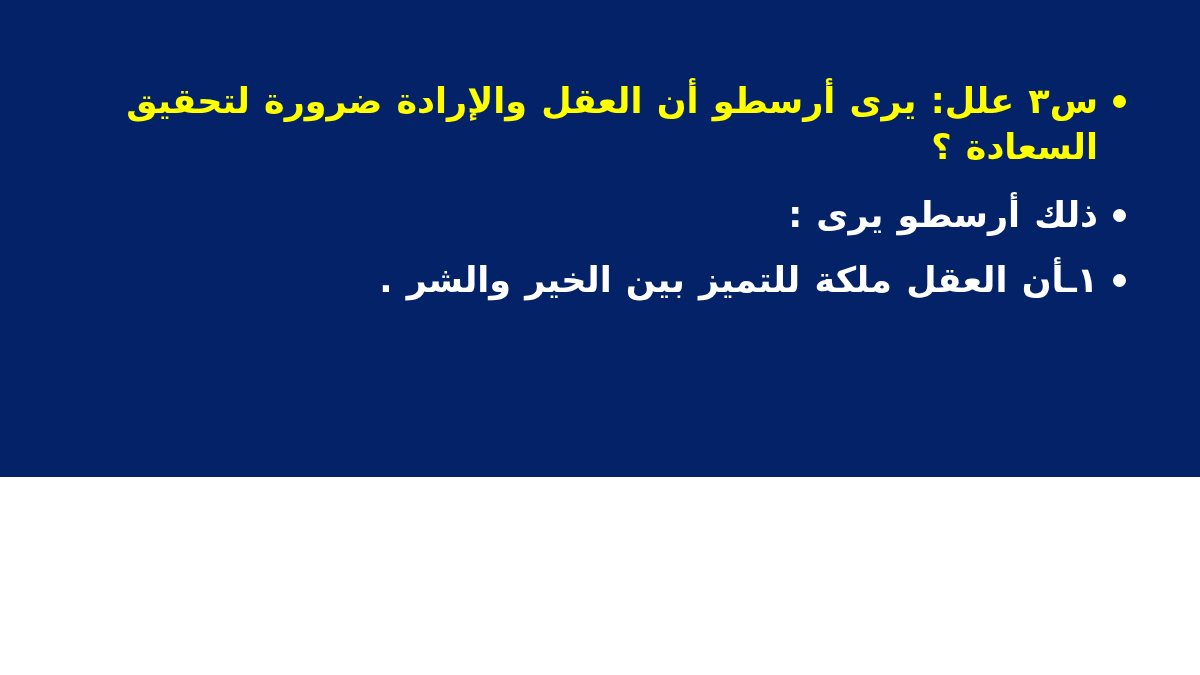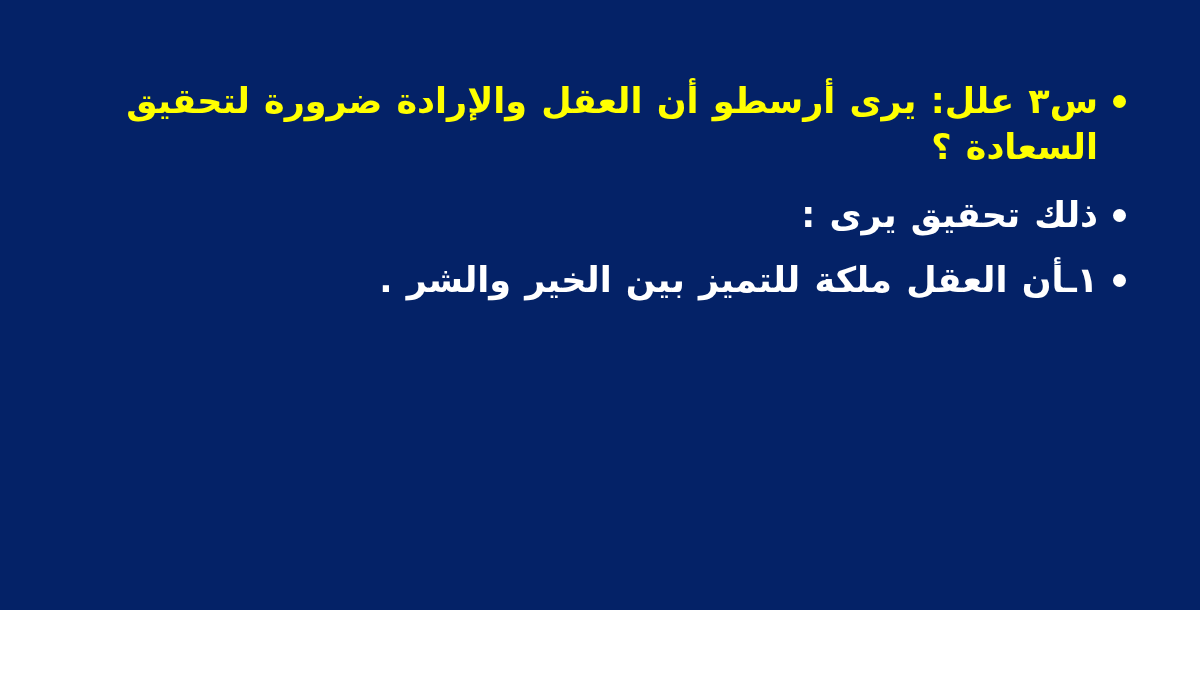--- a/index.html
+++ b/index.html
@@ -8,21 +8,21 @@
   }
   body {
     width: 1200px;
     height: 675px;
     overflow: hidden;
     font-family: "DejaVu Sans", "Liberation Sans", sans-serif;
   }
   #slide {
     position: relative;
     width: 1200px;
-    height: 610px;
+    height: 477px;
     box-sizing: border-box;
     background: #042267;
     direction: rtl;
   }
   #content-body {
     position: absolute;
     top: 78px;
     right: 60px;
     left: 60px;
     direction: rtl;
@@ -78,21 +78,21 @@
 
   <div id="content-body">
 
     <div class="bullet-row accent r1">
       <span class="bullet-marker"><span class="dot"></span></span>
       <span class="bullet-text">س٣ علل: يرى أرسطو  أن العقل والإرادة ضرورة لتحقيق السعادة ؟</span>
     </div>
 
     <div class="bullet-row r2">
       <span class="bullet-marker"><span class="dot"></span></span>
-      <span class="bullet-text">ذلك تحقيق يرى :</span>
+      <span class="bullet-text">ذلك أرسطو يرى :</span>
     </div>
 
     <div class="bullet-row r3">
       <span class="bullet-marker"><span class="dot"></span></span>
       <span class="bullet-text">١ـأن العقل ملكة للتميز بين الخير والشر .</span>
     </div>
 
 
   </div>
 

